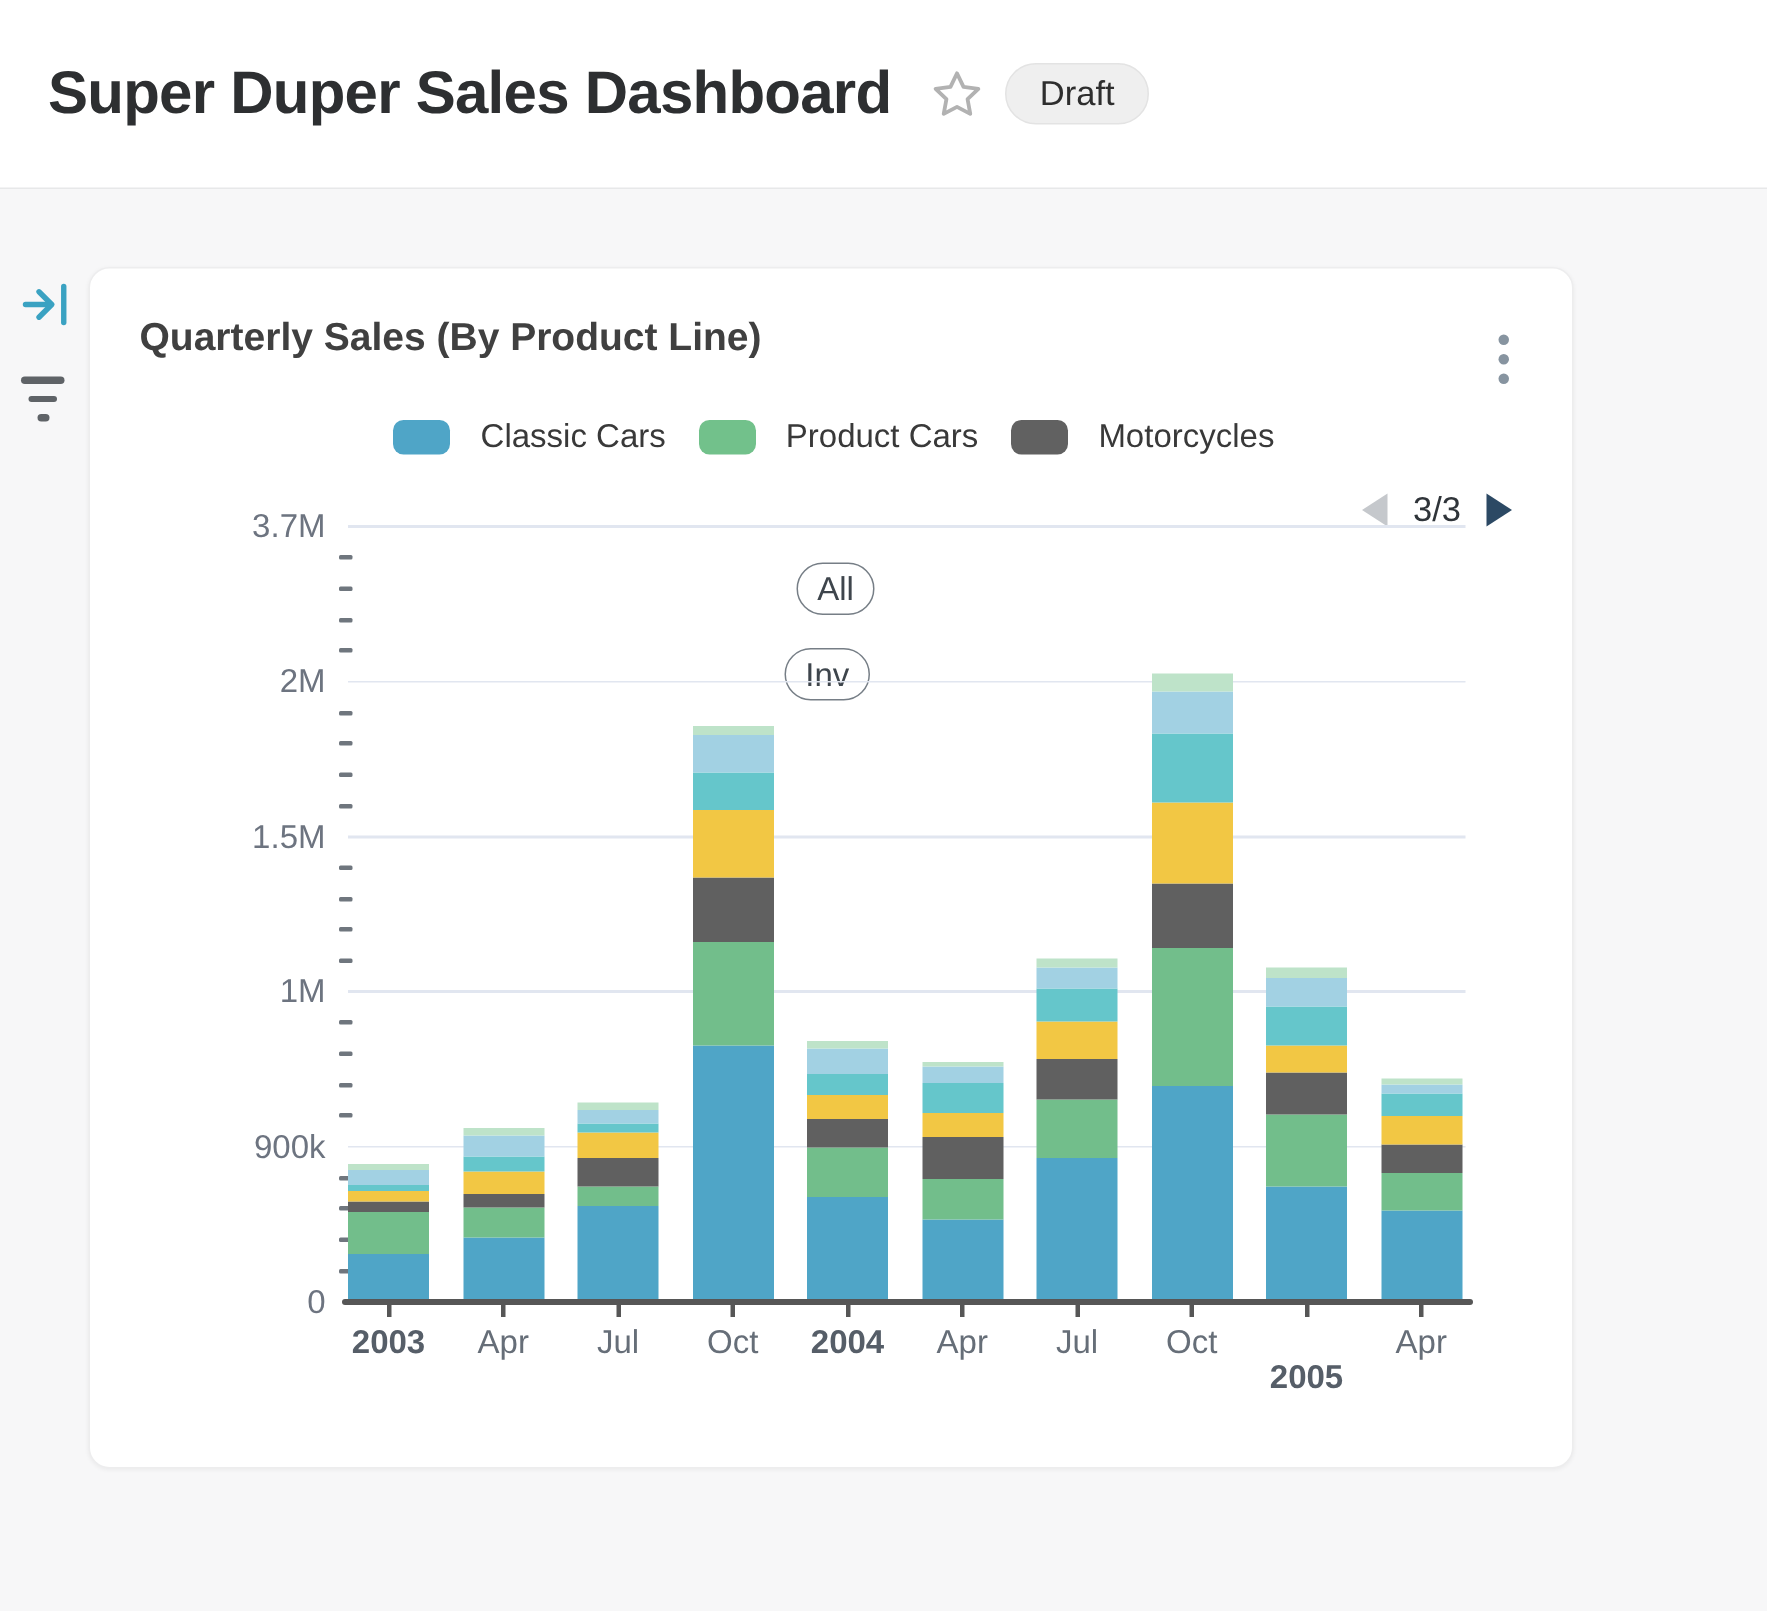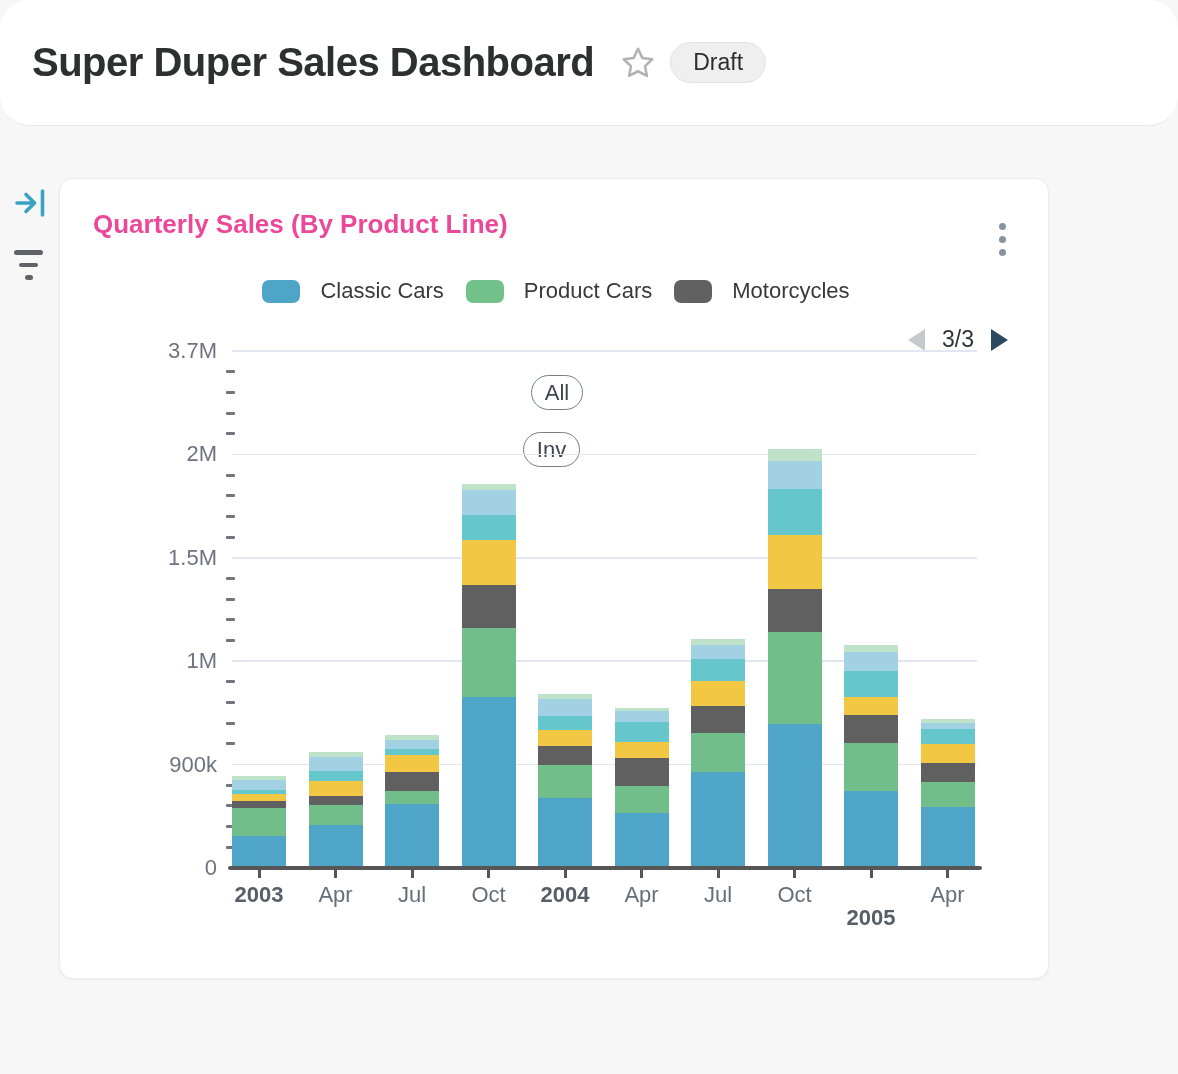--- a/index.html
+++ b/index.html
@@ -4,42 +4,42 @@
 <style>
   html,body{margin:0;padding:0;}
   body{
     width:1178px;height:1074px;position:relative;overflow:hidden;
     background:#f7f7f8;font-family:"Liberation Sans",sans-serif;
     -webkit-font-smoothing:antialiased;
   }
   
   .app-header{
     position:absolute;left:0;top:0;width:1178px;height:126px;background:#ffffff;
-    border-bottom:1px solid #e7e8e9;display:flex;align-items:center;padding-left:32px;box-sizing:border-box;border-radius:29px;
+    border-bottom:1px solid #e7e8e9;display:flex;align-items:center;padding-left:32px;box-sizing:border-box;
   }
   .page-title{font-size:40px;font-weight:700;color:#2d2f31;margin:0;letter-spacing:-0.5px;}
   .star-btn{margin-left:26px;display:inline-flex;align-items:center;cursor:pointer;}
   .status-badge{
     margin-left:14px;background:#efefef;border:1px solid #e3e3e3;border-radius:21px;
     padding:7px 22px;font-size:23px;color:#2e2e2e;line-height:1.1;
   }
   
   .side-icons{position:absolute;left:14px;top:188px;width:34px;}
   .icon-btn{cursor:pointer;margin-bottom:22px;}
   .filter-icon .f1,.filter-icon .f2,.filter-icon .f3{background:#5f6367;border-radius:2.5px;height:4.5px;}
   .filter-icon .f1{width:29px;}
   .filter-icon .f2{width:19px;margin:8px 0 0 5px;}
   .filter-icon .f3{width:8px;margin:8px 0 0 11px;}
   
   .card{
     position:absolute;left:59px;top:178px;width:990px;height:801px;background:#ffffff;
     border:1px solid #ededee;border-radius:14px;box-shadow:0 1px 3px rgba(0,0,0,0.05);
     box-sizing:border-box;
   }
-  .card-title{position:absolute;left:33px;top:30px;font-size:26px;font-weight:700;color:#ec4899;margin:0;}
+  .card-title{position:absolute;left:33px;top:30px;font-size:26px;font-weight:700;color:#404040;margin:0;}
   .kebab{position:absolute;left:934px;top:42px;width:12px;cursor:pointer;padding:2px;}
   .kebab i{display:block;width:7px;height:7px;border-radius:50%;background:#8794a0;margin:0 auto 6px;}
   
   .legend-row{
     position:absolute;left:44px;right:40px;top:99px;height:38px;
     display:flex;align-items:center;gap:22px;flex-direction:column;
   }
   .leg-item{display:flex;align-items:center;gap:20px;cursor:pointer;}
   .leg-swatch{width:38px;height:23px;border-radius:7px;flex:none;}
   .leg-label{font-size:22px;color:#393939;}

